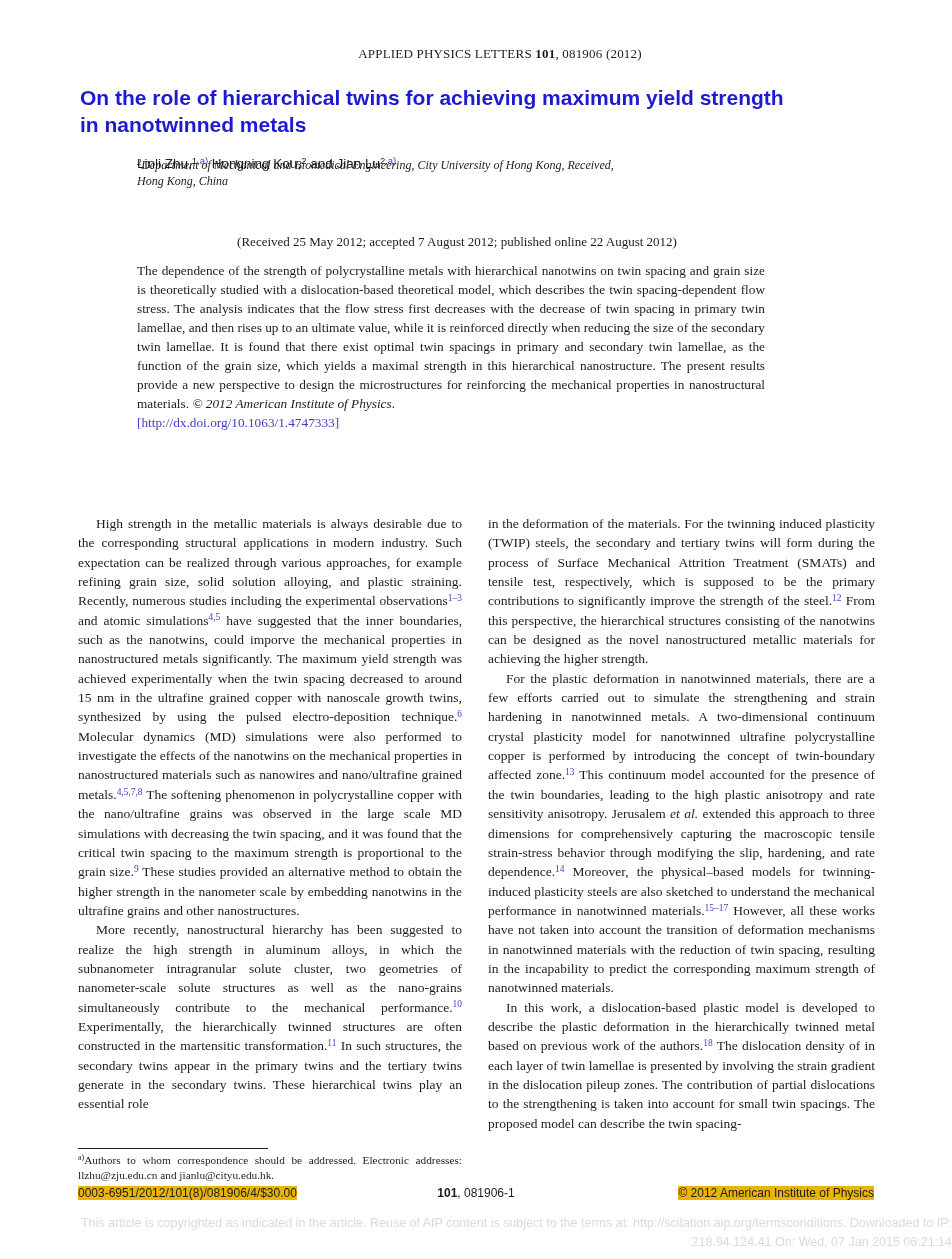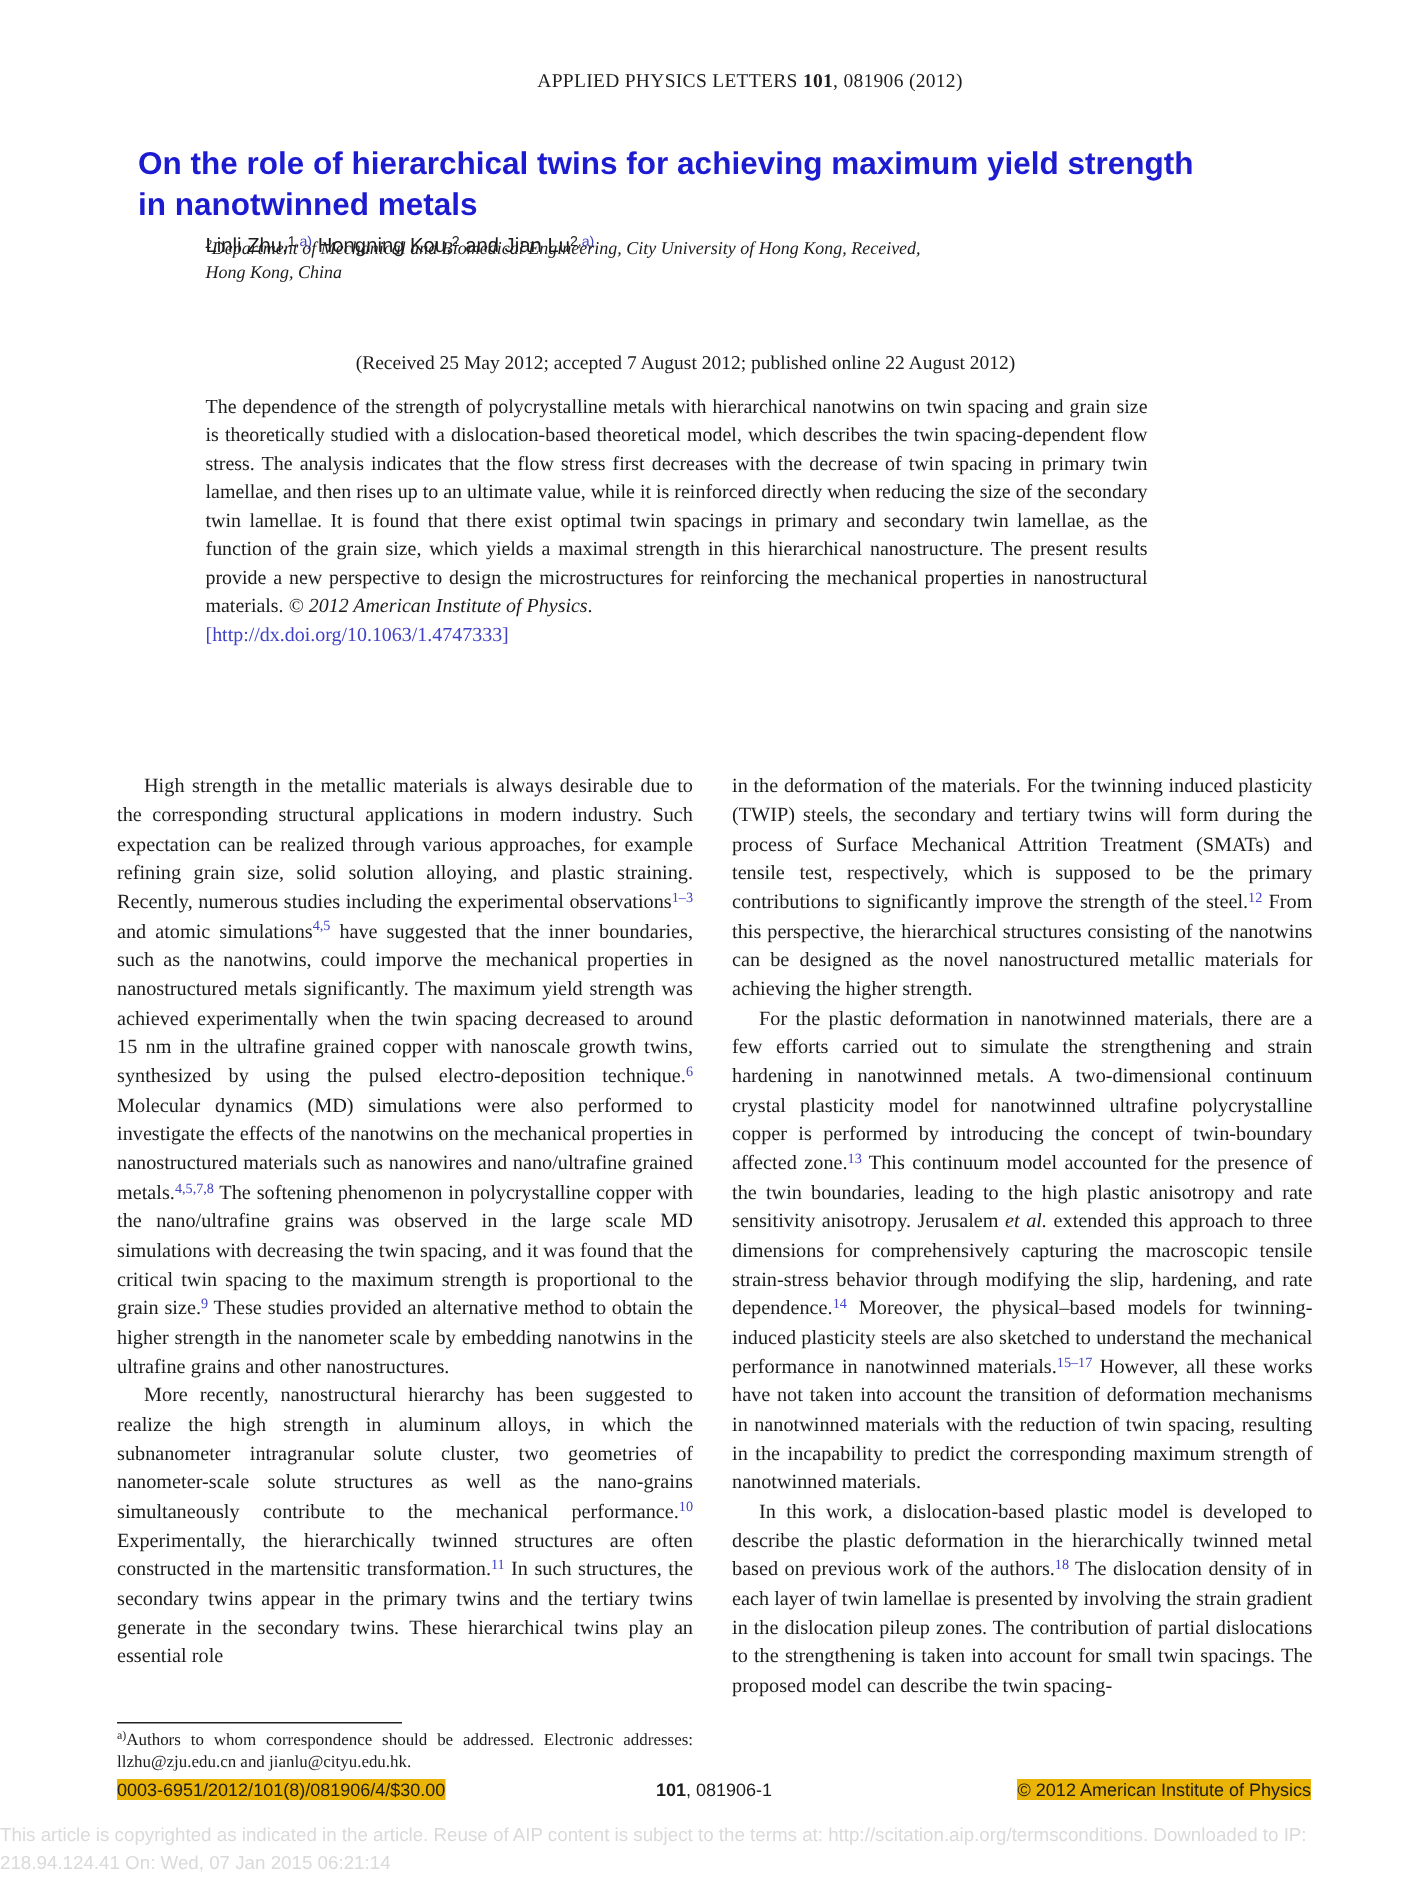--- a/index.html
+++ b/index.html
@@ -56,37 +56,37 @@
     width:190px;height:0;border-top:1px solid #222;margin:0 0 4px 0;
   }
   .footer-row{
     position:absolute;left:78px;top:1186px;width:796px;
     display:flex;justify-content:space-between;align-items:baseline;
     font-family:"Liberation Sans", sans-serif;font-size:12px;
   }
   .footer-center{position:absolute;left:0;width:796px;text-align:center;}
   .footer-left,.footer-right{position:relative;z-index:1;background:#eab308;}
   .watermark{
-    position:absolute;left:0;top:1214px;width:952px;text-align:left;
+    position:absolute;left:0;top:1214px;width:952px;text-align:right;
     font-family:"Liberation Sans", sans-serif;font-size:12.5px;
     line-height:19px;color:var(--wm);
   }
   .sup,.suplink{font-size:70%;line-height:0;position:relative;top:-0.45em;}
   .suplink,.link{color:var(--link-blue);}
   .i{font-style:italic;}
   .b{font-weight:bold;}
 </style>
 </head>
 <body>
 
 <div class="page">
 
   <div class="journal-header"><span>APPLIED PHYSICS LETTERS </span><span class="b">101</span><span>, 081906 (2012)</span></div>
 
-  <h1 class="paper-title" style="margin:12px;"><span>On the role of hierarchical twins for achieving maximum yield strength</span><br><span>in nanotwinned metals</span></h1>
+  <h1 class="paper-title" style="margin:0;"><span>On the role of hierarchical twins for achieving maximum yield strength</span><br><span>in nanotwinned metals</span></h1>
 
   <div class="authors-line"><span>Linli Zhu,</span><span class="sup">1,</span><span class="suplink">a)</span><span> Hongning Kou,</span><span class="sup">2</span><span> and Jian Lu</span><span class="sup">2,</span><span class="suplink">a)</span></div>
 
   <div class="affiliations">
     <p class="aff"><span class="sup">2</span><span>Department of Mechanical and Biomedical Engineering, City University of Hong Kong, Received,</span><br><span>Hong Kong, China</span></p>
   </div>
 
   <div class="received-line">(Received 25 May 2012; accepted 7 August 2012; published online 22 August 2012)</div>
 
   <div class="abstract"><span>The dependence of the strength of polycrystalline metals with hierarchical nanotwins on twin spacing and grain size is theoretically studied with a dislocation-based theoretical model, which describes the twin spacing-dependent flow stress. The analysis indicates that the flow stress first decreases with the decrease of twin spacing in primary twin lamellae, and then rises up to an ultimate value, while it is reinforced directly when reducing the size of the secondary twin lamellae. It is found that there exist optimal twin spacings in primary and secondary twin lamellae, as the function of the grain size, which yields a maximal strength in this hierarchical nanostructure. The present results provide a new perspective to design the microstructures for reinforcing the mechanical properties in nanostructural materials. </span><span class="i">© 2012 American Institute of Physics</span><span>.</span><br><span class="link">[http://dx.doi.org/10.1063/1.4747333]</span></div>

